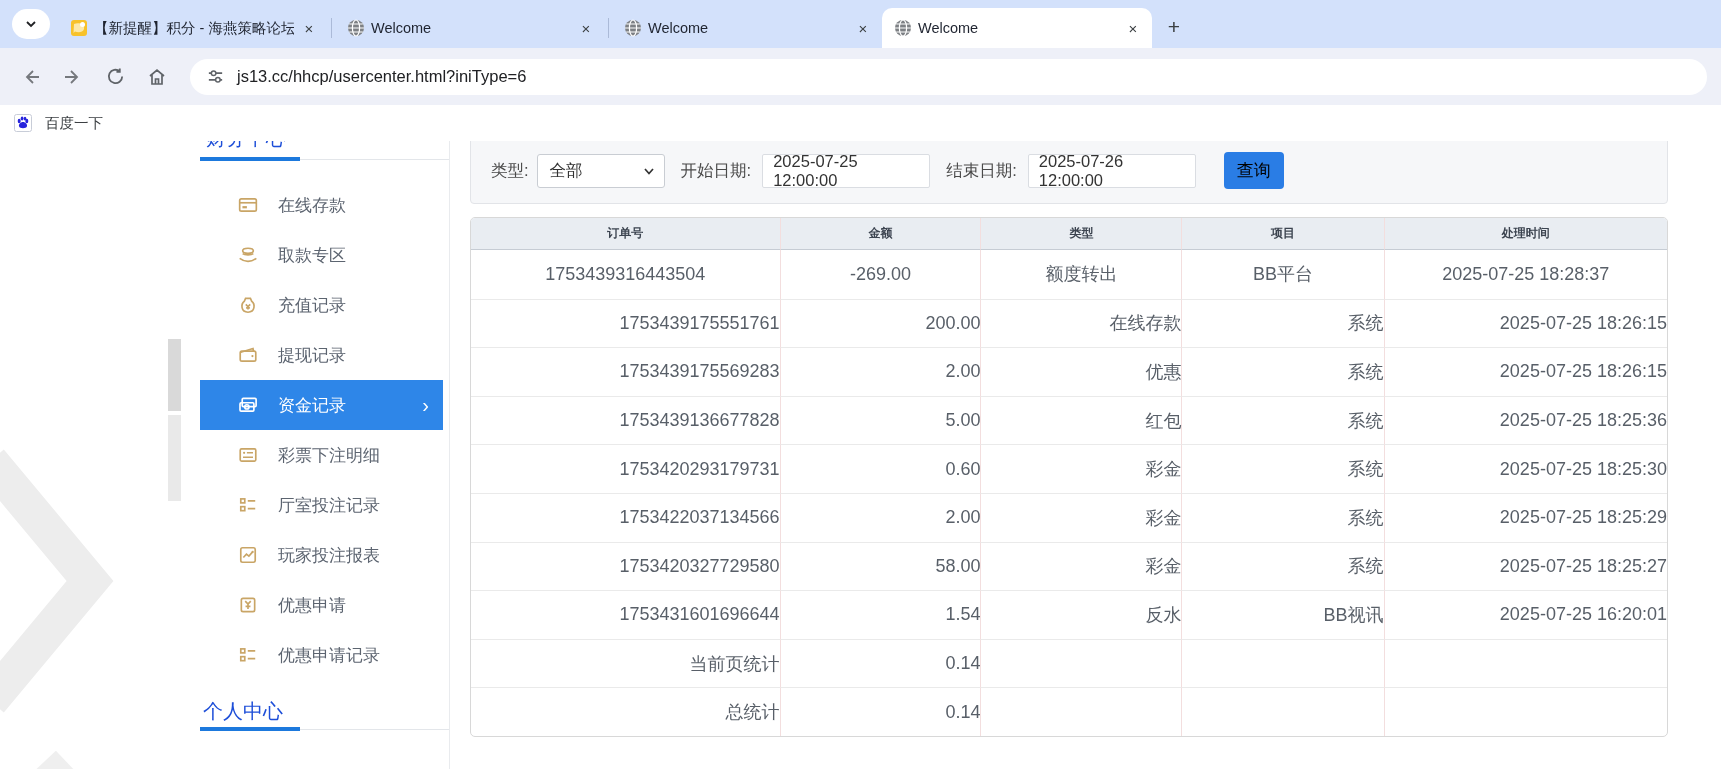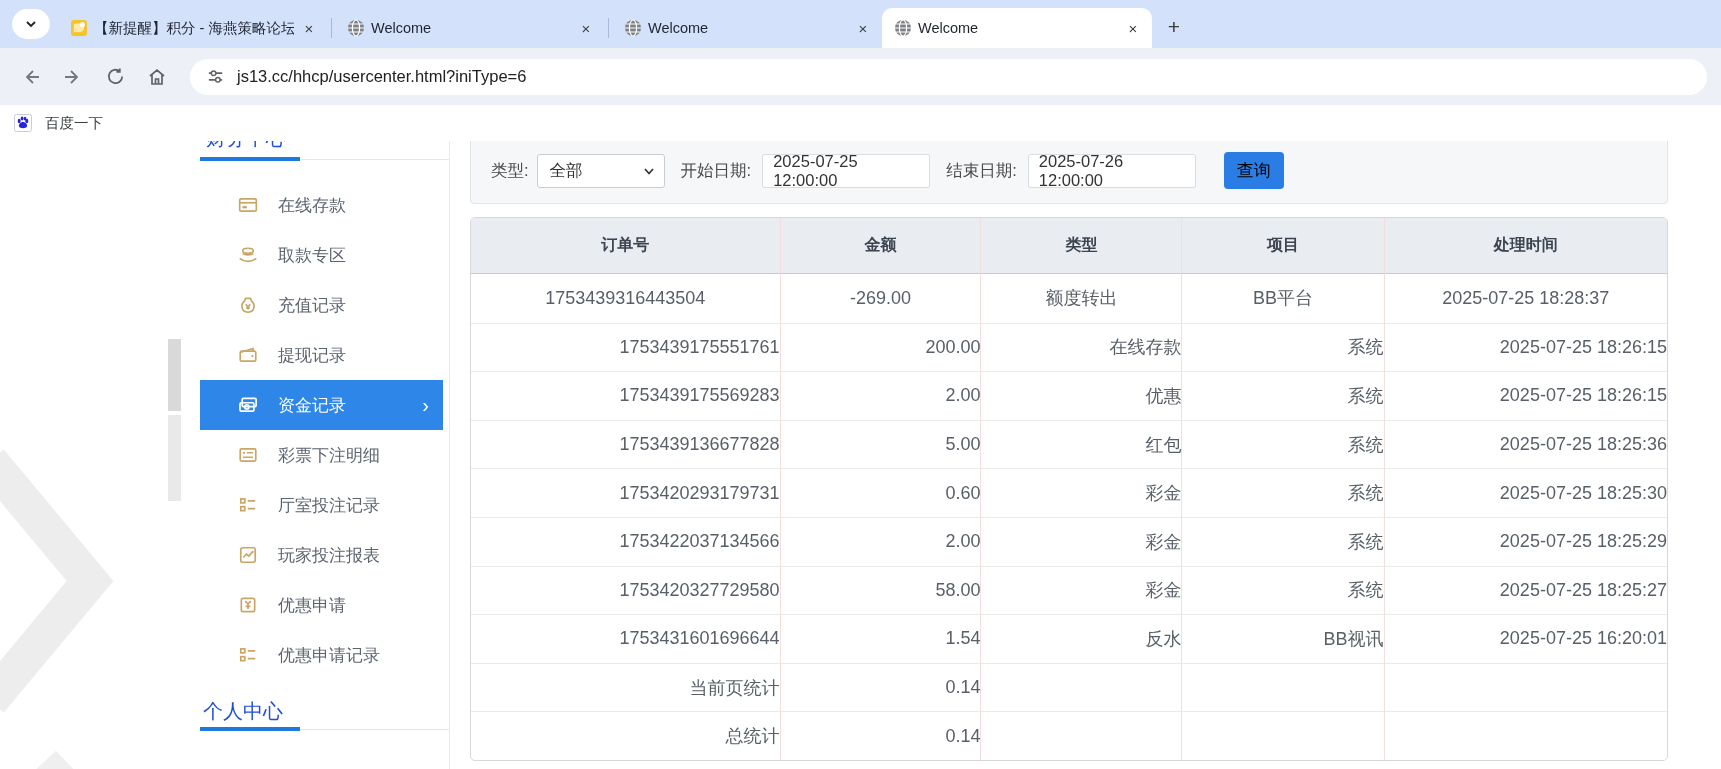--- a/index.html
+++ b/index.html
@@ -64,21 +64,21 @@
     margin-left:8px; display:flex; align-items:center; justify-content:space-between;
     padding:0 9px 0 12px; font-size:16.5px; color:#333; }
   .f-input { width:168px; height:34px; background:#fff; border:1px solid #dadde2; border-radius:2px;
     margin-left:11px; display:flex; align-items:center; padding:4px 10px; font-size:16.5px; color:#333; }
   .gap { margin-left:16px; }
   .f-btn { width:60px; height:37px; background:#2a7de5; color:#000000; border:none; border-radius:4px;
     font-size:17px; margin-left:28px; cursor:pointer; font-family:inherit; }
 
   .data-table { position:absolute; top:76px; left:0; width:1198px; border:1px solid #d8d8d8;
     border-radius:5px; border-collapse:separate; border-spacing:0; overflow:hidden; background:#fff; }
-  .data-table th { height:56px; background:#e9edf2; font-size:16px; color:#3c4450; font-weight:bold;
+  .data-table th { height:32px; background:#e9edf2; font-size:12px; color:#3c4450; font-weight:bold;
     border-bottom:1px solid #c6ccd4; }
   .data-table td { height:48.6px; font-size:18px; color:#585f68; text-align:center; }
   .data-table tbody tr + tr td { border-top:1px solid #eaeaea;text-align:right; }
   .data-table th + th, .data-table td + td { border-left:1px solid #f3dede; }
 </style>
 </head>
 <body>
 
 <div class="tabstrip">
   <div class="tab-search-pill">

